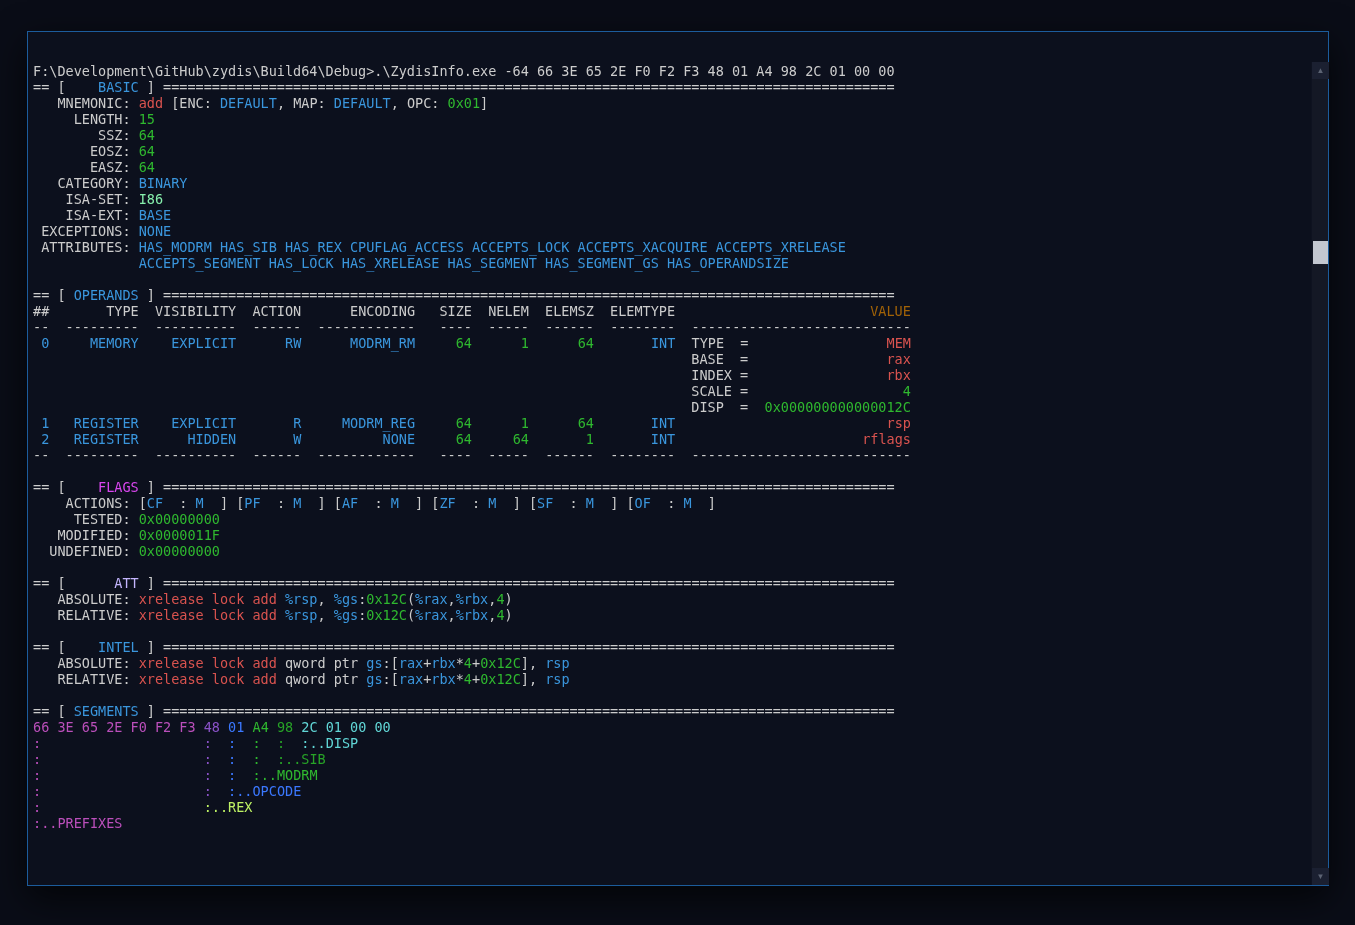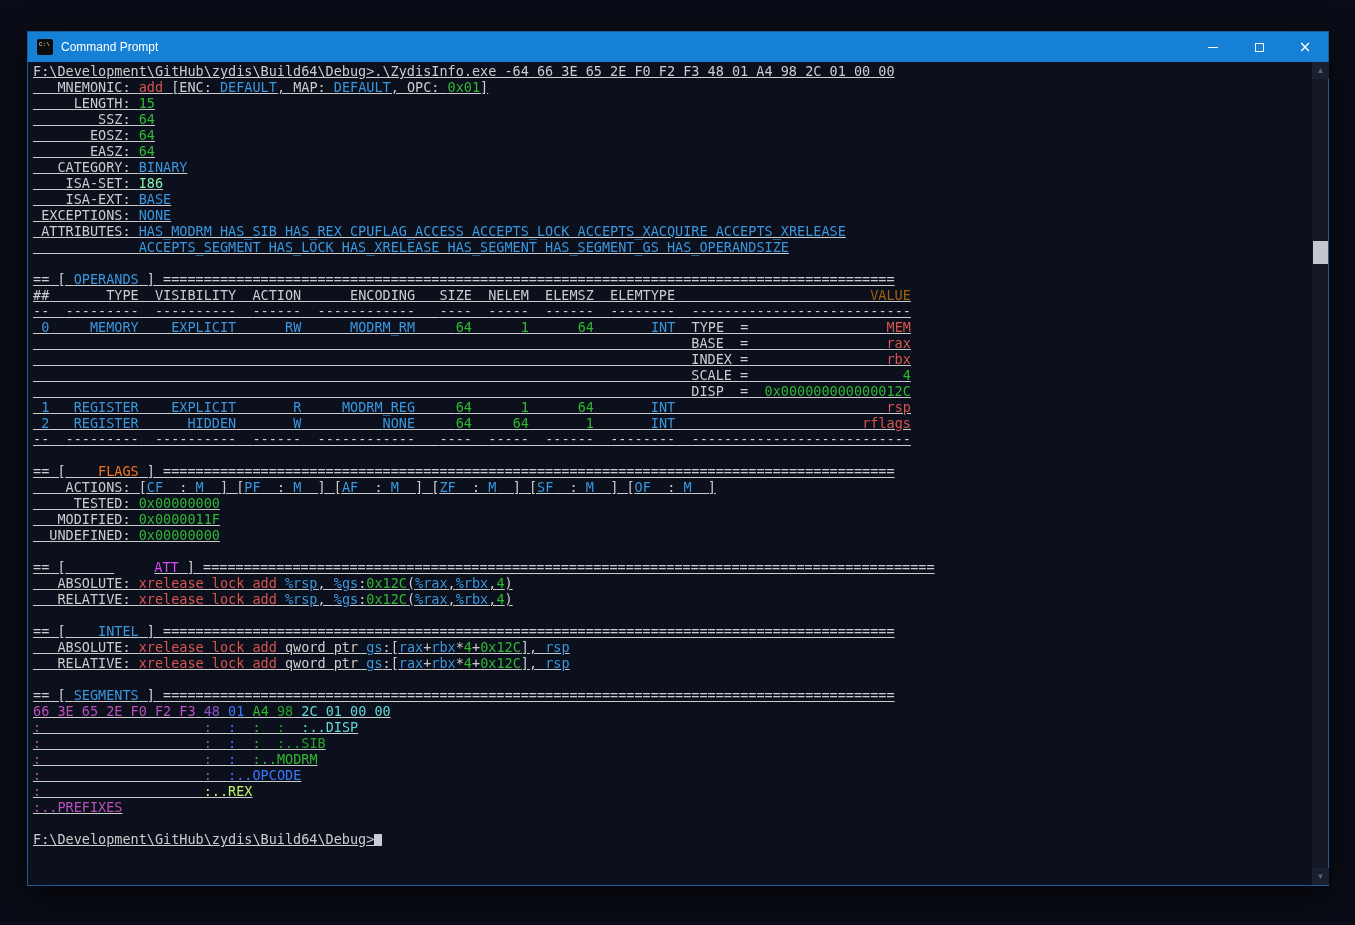--- a/index.html
+++ b/index.html
@@ -31,21 +31,20 @@
   .max-glyph { width:9px; height:9px; border:1px solid #ffffff; }
   .close-glyph { font-size:15px; line-height:15px; font-family:"DejaVu Sans", sans-serif; }
 
   .console { position:absolute; left:0; right:0; top:30px; bottom:0; }
   .output {
     position:absolute; left:0; top:0; right:17px; bottom:0;
     padding:1px 0 0 5px;
     font-family:"DejaVu Sans Mono","Liberation Mono",monospace;
     font-size:13.5px; line-height:16px; color:#cccccc;
     overflow:hidden;
-    text-decoration:underline;
   }
   .line { height:16px; white-space:pre; }
   .cursor {
     display:inline-block; width:8px; height:12px; background:#c8ccd4;
     transform:translateY(2px);
   }
 
   .scrollbar {
     position:absolute; right:0; top:0; width:17px; bottom:0;
     background:#141825; border-left:1px solid #0e1220;
@@ -59,39 +58,25 @@
   .sb-down { bottom:0; }
   .sb-thumb {
     position:absolute; left:1px; width:15px; top:179px; height:23px;
     background:#c3c7d0;
   }
 </style>
 </head>
 <body style="background: rgb(10, 13, 23);">
 
 <div class="window" style="background: rgb(12, 16, 29);">
-  <div class="titlebar" style="background: rgb(21, 128, 214);">
-    <div class="cmd-icon">C:\</div>
-    <div class="title">Command Prompt</div>
-    <div class="controls">
-      <div class="cbtn">
-        <span class="min-glyph"></span>
-      </div>
-      <div class="cbtn">
-        <span class="max-glyph"></span>
-      </div>
-      <div class="cbtn">
-        <span class="close-glyph">×</span>
-      </div>
-    </div>
-  </div>
 
   <div class="console">
     <div class="output">
         <div class="line"><span style="color: rgb(204, 204, 204);">F:\Development\GitHub\zydis\Build64\Debug&gt;.\ZydisInfo.exe -64 66 3E 65 2E F0 F2 F3 48 01 A4 98 2C 01 00 00</span></div>
+        <div class="line"><span style="color: rgb(204, 204, 204);">== [</span><span style="color: rgb(204, 204, 204);">    </span><span style="color: rgb(58, 150, 221);">BASIC</span><span style="color: rgb(204, 204, 204);"> ] </span><span style="color: rgb(204, 204, 204);">==========================================================================================</span></div>
         <div class="line"><span style="color: rgb(204, 204, 204);">   MNEMONIC: </span><span style="color: rgb(217, 83, 79);">add</span><span style="color: rgb(204, 204, 204);"> [ENC: </span><span style="color: rgb(58, 150, 221);">DEFAULT</span><span style="color: rgb(204, 204, 204);">, MAP: </span><span style="color: rgb(58, 150, 221);">DEFAULT</span><span style="color: rgb(204, 204, 204);">, OPC: </span><span style="color: rgb(47, 184, 47);">0x01</span><span style="color: rgb(204, 204, 204);">]</span></div>
         <div class="line"><span style="color: rgb(204, 204, 204);">     LENGTH: </span><span style="color: rgb(47, 184, 47);">15</span></div>
         <div class="line"><span style="color: rgb(204, 204, 204);">        SSZ: </span><span style="color: rgb(47, 184, 47);">64</span></div>
         <div class="line"><span style="color: rgb(204, 204, 204);">       EOSZ: </span><span style="color: rgb(47, 184, 47);">64</span></div>
         <div class="line"><span style="color: rgb(204, 204, 204);">       EASZ: </span><span style="color: rgb(47, 184, 47);">64</span></div>
         <div class="line"><span style="color: rgb(204, 204, 204);">   CATEGORY: </span><span style="color: rgb(58, 150, 221);">BINARY</span></div>
         <div class="line"><span style="color: rgb(204, 204, 204);">    ISA-SET: </span><span style="color: #86efac;">I86</span></div>
         <div class="line"><span style="color: rgb(204, 204, 204);">    ISA-EXT: </span><span style="color: rgb(58, 150, 221);">BASE</span></div>
         <div class="line"><span style="color: rgb(204, 204, 204);"> EXCEPTIONS: </span><span style="color: rgb(58, 150, 221);">NONE</span></div>
         <div class="line"><span style="color: rgb(204, 204, 204);"> ATTRIBUTES: </span><span style="color: rgb(58, 150, 221);">HAS_MODRM HAS_SIB HAS_REX CPUFLAG_ACCESS ACCEPTS_LOCK ACCEPTS_XACQUIRE ACCEPTS_XRELEASE</span></div>
@@ -102,44 +87,43 @@
         <div class="line"><span style="color: rgb(204, 204, 204);">--  </span><span style="color: rgb(204, 204, 204);">---------</span><span style="color: rgb(204, 204, 204);">  </span><span style="color: rgb(204, 204, 204);">----------</span><span style="color: rgb(204, 204, 204);">  </span><span style="color: rgb(204, 204, 204);">------</span><span style="color: rgb(204, 204, 204);">  </span><span style="color: rgb(204, 204, 204);">------------</span><span style="color: rgb(204, 204, 204);">   </span><span style="color: rgb(204, 204, 204);">----</span><span style="color: rgb(204, 204, 204);">  </span><span style="color: rgb(204, 204, 204);">-----</span><span style="color: rgb(204, 204, 204);">  </span><span style="color: rgb(204, 204, 204);">------</span><span style="color: rgb(204, 204, 204);">  </span><span style="color: rgb(204, 204, 204);">--------</span><span style="color: rgb(204, 204, 204);">  </span><span style="color: rgb(204, 204, 204);">---------------------------</span></div>
         <div class="line"><span style="color: rgb(58, 150, 221);"> 0</span><span style="color: rgb(58, 150, 221);">     </span><span style="color: rgb(58, 150, 221);">MEMORY</span><span style="color: rgb(58, 150, 221);">    </span><span style="color: rgb(58, 150, 221);">EXPLICIT</span><span style="color: rgb(58, 150, 221);">      </span><span style="color: rgb(58, 150, 221);">RW</span><span style="color: rgb(58, 150, 221);">      </span><span style="color: rgb(58, 150, 221);">MODRM_RM</span><span style="color: rgb(47, 184, 47);">     </span><span style="color: rgb(47, 184, 47);">64</span><span style="color: rgb(47, 184, 47);">      </span><span style="color: rgb(47, 184, 47);">1</span><span style="color: rgb(47, 184, 47);">      </span><span style="color: rgb(47, 184, 47);">64</span><span style="color: rgb(58, 150, 221);">       </span><span style="color: rgb(58, 150, 221);">INT</span><span style="color: rgb(204, 204, 204);">  TYPE  =</span><span style="color: rgb(204, 204, 204);">                 </span><span style="color: rgb(217, 83, 79);">MEM</span></div>
         <div class="line"><span style="color: rgb(204, 204, 204);">                                                                                 </span><span style="color: rgb(204, 204, 204);">BASE  =</span><span style="color: rgb(204, 204, 204);">                 </span><span style="color: rgb(217, 83, 79);">rax</span></div>
         <div class="line"><span style="color: rgb(204, 204, 204);">                                                                                 </span><span style="color: rgb(204, 204, 204);">INDEX =</span><span style="color: rgb(204, 204, 204);">                 </span><span style="color: rgb(217, 83, 79);">rbx</span></div>
         <div class="line"><span style="color: rgb(204, 204, 204);">                                                                                 </span><span style="color: rgb(204, 204, 204);">SCALE =</span><span style="color: rgb(204, 204, 204);">                   </span><span style="color: rgb(47, 184, 47);">4</span></div>
         <div class="line"><span style="color: rgb(204, 204, 204);">                                                                                 </span><span style="color: rgb(204, 204, 204);">DISP  =</span><span style="color: rgb(204, 204, 204);">  </span><span style="color: rgb(47, 184, 47);">0x000000000000012C</span></div>
         <div class="line"><span style="color: rgb(58, 150, 221);"> 1</span><span style="color: rgb(58, 150, 221);">   </span><span style="color: rgb(58, 150, 221);">REGISTER</span><span style="color: rgb(58, 150, 221);">    </span><span style="color: rgb(58, 150, 221);">EXPLICIT</span><span style="color: rgb(58, 150, 221);">       </span><span style="color: rgb(58, 150, 221);">R</span><span style="color: rgb(58, 150, 221);">     </span><span style="color: rgb(58, 150, 221);">MODRM_REG</span><span style="color: rgb(47, 184, 47);">     </span><span style="color: rgb(47, 184, 47);">64</span><span style="color: rgb(47, 184, 47);">      </span><span style="color: rgb(47, 184, 47);">1</span><span style="color: rgb(47, 184, 47);">      </span><span style="color: rgb(47, 184, 47);">64</span><span style="color: rgb(58, 150, 221);">       </span><span style="color: rgb(58, 150, 221);">INT</span><span style="color: rgb(204, 204, 204);">                          </span><span style="color: rgb(217, 83, 79);">rsp</span></div>
         <div class="line"><span style="color: rgb(58, 150, 221);"> 2</span><span style="color: rgb(58, 150, 221);">   </span><span style="color: rgb(58, 150, 221);">REGISTER</span><span style="color: rgb(58, 150, 221);">      </span><span style="color: rgb(58, 150, 221);">HIDDEN</span><span style="color: rgb(58, 150, 221);">       </span><span style="color: rgb(58, 150, 221);">W</span><span style="color: rgb(58, 150, 221);">          </span><span style="color: rgb(58, 150, 221);">NONE</span><span style="color: rgb(47, 184, 47);">     </span><span style="color: rgb(47, 184, 47);">64</span><span style="color: rgb(47, 184, 47);">     </span><span style="color: rgb(47, 184, 47);">64</span><span style="color: rgb(47, 184, 47);">       </span><span style="color: rgb(47, 184, 47);">1</span><span style="color: rgb(58, 150, 221);">       </span><span style="color: rgb(58, 150, 221);">INT</span><span style="color: rgb(204, 204, 204);">                       </span><span style="color: rgb(217, 83, 79);">rflags</span></div>
         <div class="line"><span style="color: rgb(204, 204, 204);">--  </span><span style="color: rgb(204, 204, 204);">---------</span><span style="color: rgb(204, 204, 204);">  </span><span style="color: rgb(204, 204, 204);">----------</span><span style="color: rgb(204, 204, 204);">  </span><span style="color: rgb(204, 204, 204);">------</span><span style="color: rgb(204, 204, 204);">  </span><span style="color: rgb(204, 204, 204);">------------</span><span style="color: rgb(204, 204, 204);">   </span><span style="color: rgb(204, 204, 204);">----</span><span style="color: rgb(204, 204, 204);">  </span><span style="color: rgb(204, 204, 204);">-----</span><span style="color: rgb(204, 204, 204);">  </span><span style="color: rgb(204, 204, 204);">------</span><span style="color: rgb(204, 204, 204);">  </span><span style="color: rgb(204, 204, 204);">--------</span><span style="color: rgb(204, 204, 204);">  </span><span style="color: rgb(204, 204, 204);">---------------------------</span></div>
         <div class="line"></div>
-        <div class="line"><span style="color: rgb(204, 204, 204);">== [</span><span style="color: rgb(204, 204, 204);">    </span><span style="color: #f97316;">FLAGS</span><span style="color: rgb(204, 204, 204);"> ] </span><span style="color: rgb(204, 204, 204);">==========================================================================================</span></div>
+        <div class="line"><span style="color: rgb(204, 204, 204);">== [</span><span style="color: rgb(204, 204, 204);">    </span><span style="color: #d946ef;">FLAGS</span><span style="color: rgb(204, 204, 204);"> ] </span><span style="color: rgb(204, 204, 204);">==========================================================================================</span></div>
         <div class="line"><span style="color: rgb(204, 204, 204);">    ACTIONS: [</span><span style="color: rgb(58, 150, 221);">CF</span><span style="color: rgb(204, 204, 204);">  : </span><span style="color: rgb(58, 150, 221);">M</span><span style="color: rgb(204, 204, 204);">  ] [</span><span style="color: rgb(58, 150, 221);">PF</span><span style="color: rgb(204, 204, 204);">  : </span><span style="color: rgb(58, 150, 221);">M</span><span style="color: rgb(204, 204, 204);">  ] [</span><span style="color: rgb(58, 150, 221);">AF</span><span style="color: rgb(204, 204, 204);">  : </span><span style="color: rgb(58, 150, 221);">M</span><span style="color: rgb(204, 204, 204);">  ] [</span><span style="color: rgb(58, 150, 221);">ZF</span><span style="color: rgb(204, 204, 204);">  : </span><span style="color: rgb(58, 150, 221);">M</span><span style="color: rgb(204, 204, 204);">  ] [</span><span style="color: rgb(58, 150, 221);">SF</span><span style="color: rgb(204, 204, 204);">  : </span><span style="color: rgb(58, 150, 221);">M</span><span style="color: rgb(204, 204, 204);">  ] [</span><span style="color: rgb(58, 150, 221);">OF</span><span style="color: rgb(204, 204, 204);">  : </span><span style="color: rgb(58, 150, 221);">M</span><span style="color: rgb(204, 204, 204);">  ]</span></div>
         <div class="line"><span style="color: rgb(204, 204, 204);">     TESTED: </span><span style="color: rgb(47, 184, 47);">0x00000000</span></div>
         <div class="line"><span style="color: rgb(204, 204, 204);">   MODIFIED: </span><span style="color: rgb(47, 184, 47);">0x0000011F</span></div>
         <div class="line"><span style="color: rgb(204, 204, 204);">  UNDEFINED: </span><span style="color: rgb(47, 184, 47);">0x00000000</span></div>
         <div class="line"></div>
-        <div class="line"><span style="color: rgb(204, 204, 204);">== [</span><span style="color: rgb(204, 204, 204);">      </span><span style="color: #d946ef; margin-left: 40px;">ATT</span><span style="color: rgb(204, 204, 204);"> ] </span><span style="color: rgb(204, 204, 204);">==========================================================================================</span></div>
+        <div class="line"><span style="color: rgb(204, 204, 204);">== [</span><span style="color: rgb(204, 204, 204);">      </span><span style="color: #c4b5fd;">ATT</span><span style="color: rgb(204, 204, 204);"> ] </span><span style="color: rgb(204, 204, 204);">==========================================================================================</span></div>
         <div class="line"><span style="color: rgb(204, 204, 204);">   ABSOLUTE: </span><span style="color: rgb(217, 83, 79);">xrelease lock add</span><span style="color: rgb(204, 204, 204);"> </span><span style="color: rgb(58, 150, 221);">%rsp</span><span style="color: rgb(204, 204, 204);">, </span><span style="color: rgb(58, 150, 221);">%gs</span><span style="color: rgb(204, 204, 204);">:</span><span style="color: rgb(47, 184, 47);">0x12C</span><span style="color: rgb(204, 204, 204);">(</span><span style="color: rgb(58, 150, 221);">%rax</span><span style="color: rgb(204, 204, 204);">,</span><span style="color: rgb(58, 150, 221);">%rbx</span><span style="color: rgb(204, 204, 204);">,</span><span style="color: rgb(47, 184, 47);">4</span><span style="color: rgb(204, 204, 204);">)</span></div>
         <div class="line"><span style="color: rgb(204, 204, 204);">   RELATIVE: </span><span style="color: rgb(217, 83, 79);">xrelease lock add</span><span style="color: rgb(204, 204, 204);"> </span><span style="color: rgb(58, 150, 221);">%rsp</span><span style="color: rgb(204, 204, 204);">, </span><span style="color: rgb(58, 150, 221);">%gs</span><span style="color: rgb(204, 204, 204);">:</span><span style="color: rgb(47, 184, 47);">0x12C</span><span style="color: rgb(204, 204, 204);">(</span><span style="color: rgb(58, 150, 221);">%rax</span><span style="color: rgb(204, 204, 204);">,</span><span style="color: rgb(58, 150, 221);">%rbx</span><span style="color: rgb(204, 204, 204);">,</span><span style="color: rgb(47, 184, 47);">4</span><span style="color: rgb(204, 204, 204);">)</span></div>
         <div class="line"></div>
         <div class="line"><span style="color: rgb(204, 204, 204);">== [</span><span style="color: rgb(204, 204, 204);">    </span><span style="color: rgb(58, 150, 221);">INTEL</span><span style="color: rgb(204, 204, 204);"> ] </span><span style="color: rgb(204, 204, 204);">==========================================================================================</span></div>
         <div class="line"><span style="color: rgb(204, 204, 204);">   ABSOLUTE: </span><span style="color: rgb(217, 83, 79);">xrelease lock add</span><span style="color: rgb(204, 204, 204);"> qword ptr </span><span style="color: rgb(58, 150, 221);">gs</span><span style="color: rgb(204, 204, 204);">:[</span><span style="color: rgb(58, 150, 221);">rax</span><span style="color: rgb(204, 204, 204);">+</span><span style="color: rgb(58, 150, 221);">rbx</span><span style="color: rgb(204, 204, 204);">*</span><span style="color: rgb(47, 184, 47);">4</span><span style="color: rgb(204, 204, 204);">+</span><span style="color: rgb(47, 184, 47);">0x12C</span><span style="color: rgb(204, 204, 204);">], </span><span style="color: rgb(58, 150, 221);">rsp</span></div>
         <div class="line"><span style="color: rgb(204, 204, 204);">   RELATIVE: </span><span style="color: rgb(217, 83, 79);">xrelease lock add</span><span style="color: rgb(204, 204, 204);"> qword ptr </span><span style="color: rgb(58, 150, 221);">gs</span><span style="color: rgb(204, 204, 204);">:[</span><span style="color: rgb(58, 150, 221);">rax</span><span style="color: rgb(204, 204, 204);">+</span><span style="color: rgb(58, 150, 221);">rbx</span><span style="color: rgb(204, 204, 204);">*</span><span style="color: rgb(47, 184, 47);">4</span><span style="color: rgb(204, 204, 204);">+</span><span style="color: rgb(47, 184, 47);">0x12C</span><span style="color: rgb(204, 204, 204);">], </span><span style="color: rgb(58, 150, 221);">rsp</span></div>
         <div class="line"></div>
         <div class="line"><span style="color: rgb(204, 204, 204);">== [ </span><span style="color: rgb(58, 150, 221);">SEGMENTS</span><span style="color: rgb(204, 204, 204);"> ] </span><span style="color: rgb(204, 204, 204);">==========================================================================================</span></div>
         <div class="line"><span style="color: rgb(187, 79, 187);">66 3E 65 2E F0 F2 F3</span><span style="color: rgb(204, 204, 204);"> </span><span style="color: rgb(138, 82, 200);">48</span><span style="color: rgb(204, 204, 204);"> </span><span style="color: rgb(59, 120, 255);">01</span><span style="color: rgb(204, 204, 204);"> </span><span style="color: rgb(47, 184, 47);">A4</span><span style="color: rgb(204, 204, 204);"> </span><span style="color: rgb(39, 163, 39);">98</span><span style="color: rgb(204, 204, 204);"> </span><span style="color: rgb(97, 214, 214);">2C 01 00 00</span></div>
         <div class="line"><span style="color: rgb(187, 79, 187);">:</span><span style="color: rgb(204, 204, 204);">                    </span><span style="color: rgb(138, 82, 200);">:</span><span style="color: rgb(204, 204, 204);">  </span><span style="color: rgb(59, 120, 255);">:</span><span style="color: rgb(204, 204, 204);">  </span><span style="color: rgb(47, 184, 47);">:</span><span style="color: rgb(204, 204, 204);">  </span><span style="color: rgb(39, 163, 39);">:</span><span style="color: rgb(204, 204, 204);">  </span><span style="color: rgb(97, 214, 214);">:..DISP</span></div>
         <div class="line"><span style="color: rgb(187, 79, 187);">:</span><span style="color: rgb(204, 204, 204);">                    </span><span style="color: rgb(138, 82, 200);">:</span><span style="color: rgb(204, 204, 204);">  </span><span style="color: rgb(59, 120, 255);">:</span><span style="color: rgb(204, 204, 204);">  </span><span style="color: rgb(47, 184, 47);">:</span><span style="color: rgb(204, 204, 204);">  </span><span style="color: rgb(39, 163, 39);">:..SIB</span></div>
         <div class="line"><span style="color: rgb(187, 79, 187);">:</span><span style="color: rgb(204, 204, 204);">                    </span><span style="color: rgb(138, 82, 200);">:</span><span style="color: rgb(204, 204, 204);">  </span><span style="color: rgb(59, 120, 255);">:</span><span style="color: rgb(204, 204, 204);">  </span><span style="color: rgb(47, 184, 47);">:..MODRM</span></div>
         <div class="line"><span style="color: rgb(187, 79, 187);">:</span><span style="color: rgb(204, 204, 204);">                    </span><span style="color: rgb(138, 82, 200);">:</span><span style="color: rgb(204, 204, 204);">  </span><span style="color: rgb(59, 120, 255);">:..OPCODE</span></div>
         <div class="line"><span style="color: rgb(187, 79, 187);">:</span><span style="color: rgb(204, 204, 204);">                    </span><span style="color: #bef264;">:..REX</span></div>
         <div class="line"><span style="color: rgb(187, 79, 187);">:..PREFIXES</span></div>
         <div class="line"></div>
-        <div class="line"><span style="color: rgb(204, 204, 204);">F:\Development\GitHub\zydis\Build64\Debug&gt;</span><span class="cursor"></span></div>
       </div>
     <div class="scrollbar">
       <div class="sb-arrow sb-up">▲</div>
       <div class="sb-thumb"></div>
       <div class="sb-arrow sb-down">▼</div>
     </div>
   </div>
 </div>
 
 </body></html>

